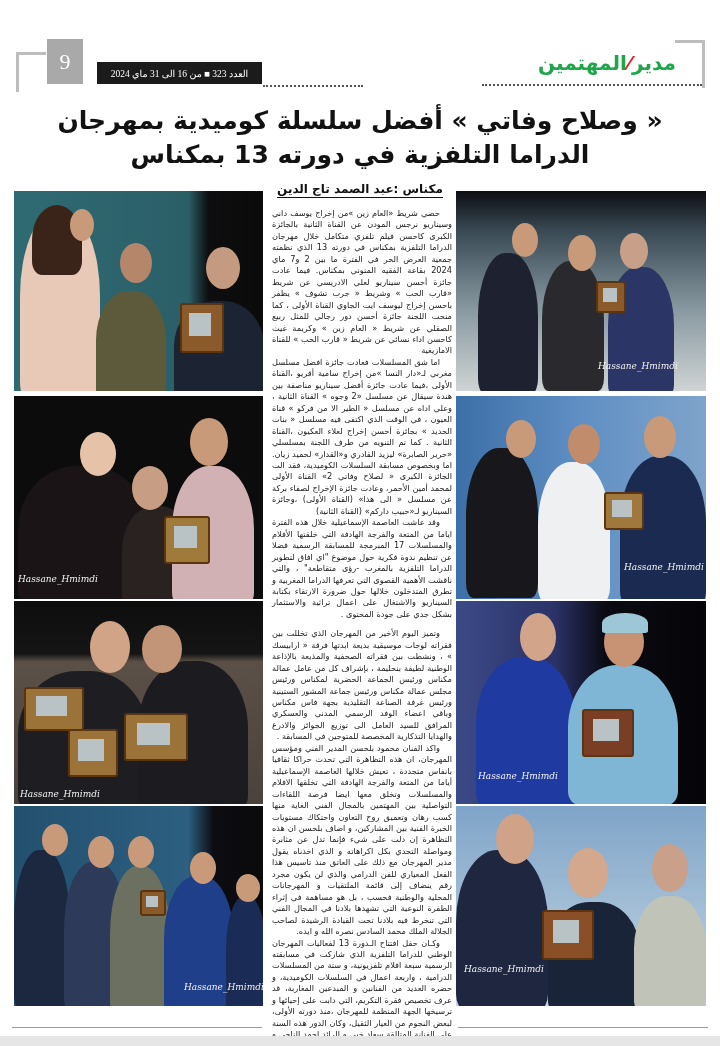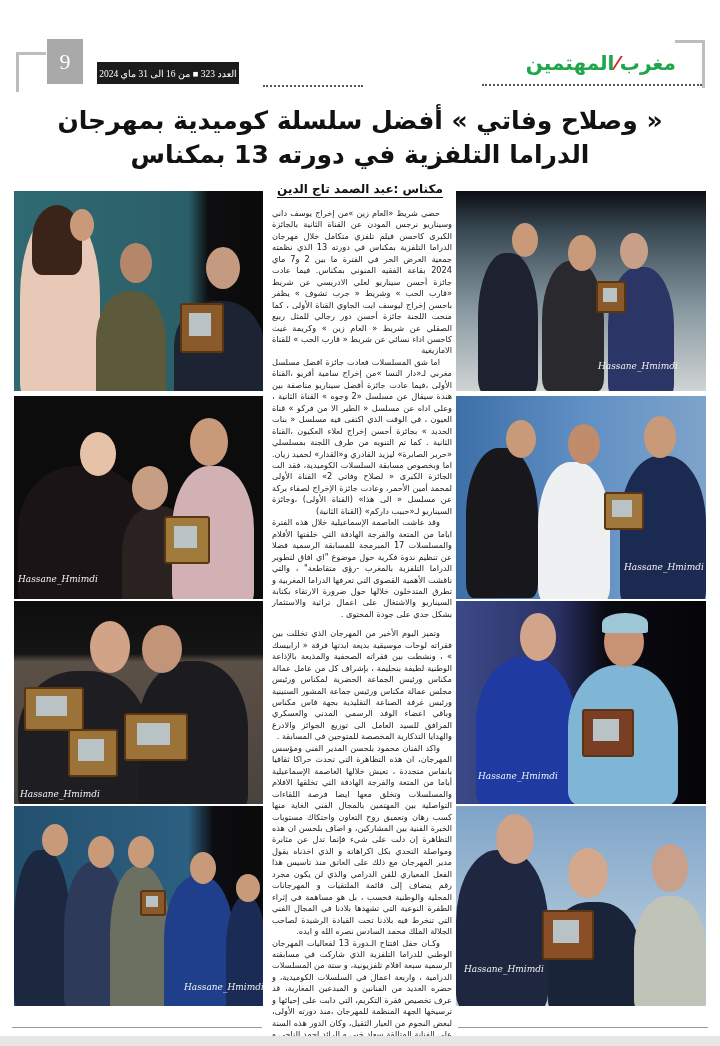--- a/index.html
+++ b/index.html
@@ -1,21 +1,21 @@
 <!DOCTYPE html>
 <html><head>
 <meta charset="utf-8">
 <style>
   html,body{margin:0;padding:0;}
   body{width:720px;height:1046px;background:#ffffff;position:relative;overflow:hidden;font-family:"DejaVu Sans",sans-serif;color:#111;}
   .abs{position:absolute;}
   
   .page-num-frame{left:16px;top:52px;width:30px;height:40px;border-left:3px solid #bdbdbd;border-top:3px solid #bdbdbd;box-sizing:border-box;}
   .page-num{left:47px;top:39px;width:36px;height:45px;background:#a9a9a9;color:#fff;font-family:"Liberation Serif",serif;font-size:22px;display:flex;align-items:center;justify-content:center;}
-  .issue-bar{left:97px;top:62px;width:142px;height:22px;background:#1b1b1b;color:#fff;font-size:9.5px;display:flex;align-items:center;justify-content:center;direction:rtl;font-family:"Liberation Serif",serif;white-space:nowrap;}
+  .issue-bar{left:97px;top:62px;width:165px;height:22px;background:#1b1b1b;color:#fff;font-size:9.5px;display:flex;align-items:center;justify-content:center;direction:rtl;font-family:"Liberation Serif",serif;white-space:nowrap;}
   .dots-left{left:263px;top:85px;width:100px;border-top:2px dotted #555;}
   .dots-right{left:482px;top:84px;width:220px;border-top:2px dotted #555;}
   .logo-frame{left:675px;top:40px;width:30px;height:48px;border-right:3px solid #bdbdbd;border-top:3px solid #bdbdbd;box-sizing:border-box;}
   .logo{left:566px;top:48px;width:110px;height:30px;direction:rtl;display:flex;align-items:center;font-weight:bold;font-size:20px;color:#1fa54a;}
   .logo .slash{color:#e0262b;font-size:20px;margin:0 1px;}
   
   .headline{left:20px;top:104px;width:680px;text-align:center;direction:rtl;font-weight:bold;font-size:25px;line-height:34px;color:#121212;font-family:"DejaVu Sans",sans-serif;letter-spacing:-0.5px;}
   
   .photo{position:absolute;overflow:hidden;}
   .photo .bg{position:absolute;inset:0;}
@@ -38,21 +38,21 @@
 </head>
 <body>
 
 <div class="abs page-num-frame"></div>
 <div class="abs page-num">9</div>
 <div class="abs issue-bar">العدد 323 ■ من 16 الى 31 ماي 2024</div>
 <div class="abs dots-left"></div>
 <div class="abs dots-right"></div>
 <div class="abs logo-frame"></div>
 <div class="abs logo">
-  <span>مغرب</span>
+  <span>مدير</span>
   <span class="slash">⁄</span>
   <span>المهتمين</span>
 </div>
 
 <div class="abs headline">
   <div>« وصلاح وفاتي » أفضل سلسلة كوميدية بمهرجان الدراما التلفزية في دورته 13 بمكناس</div>
 </div>
 
 <div class="photo" style="left:14px;top:191px;width:249px;height:200px;">
   <div class="bg" style="background:linear-gradient(90deg,#2f6a72 0%,#2b5f68 70%,#0e0e10 78%,#0a0a0a 100%);"></div>

